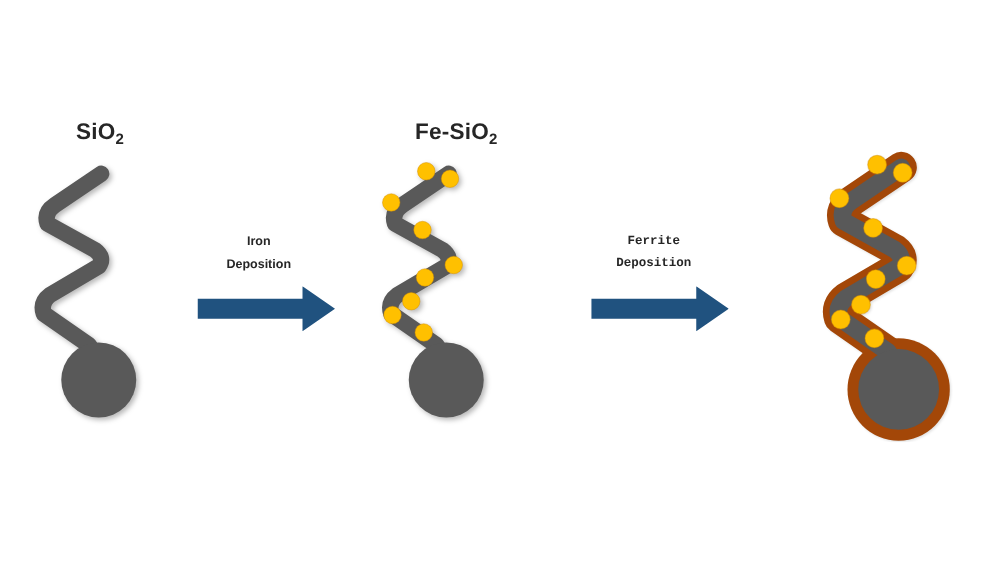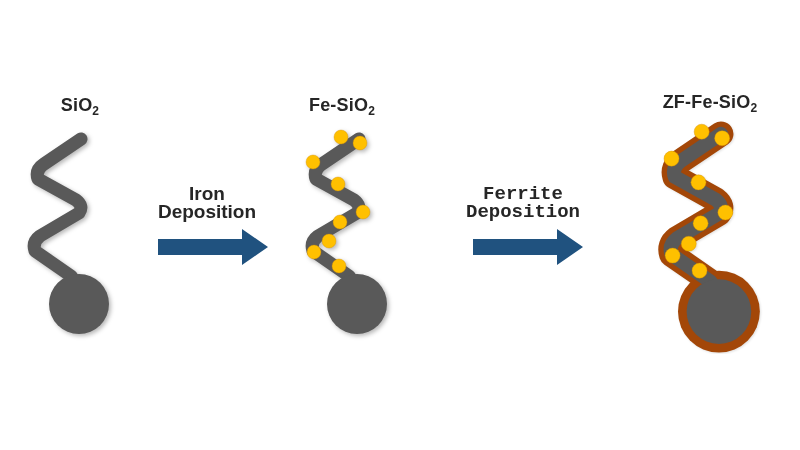--- a/index.html
+++ b/index.html
@@ -27,21 +27,21 @@
   .stage-label sub {
     font-size: 12px;
     font-weight: bold;
     vertical-align: -4px;
   }
   .arrow-label {
     position: absolute;
     width: 140px;
     text-align: center;
     font-weight: bold;
-    font-size: 19px;
+    font-size: 10px;
     line-height: 18px;
     color: var(--text, #262626);
   }
   svg.particle { position: absolute; overflow: visible; }
   svg.soft { filter: drop-shadow(2px 2.5px 2px rgba(0,0,0,0.28)); }
   svg.crisp { filter: drop-shadow(1px 1.5px 1px rgba(0,0,0,0.12)); }
   .tail {
     fill: none;
     stroke: var(--silica, #595959);
     stroke-width: 13;
@@ -74,21 +74,21 @@
   </svg>
 
   <div class="arrow-label" style="left:137px; top:185px;">
     <div>Iron</div>
     <div>Deposition</div>
   </div>
   <svg class="arrow" style="left:158px; top:229px;" width="110" height="36" viewBox="0 0 110 36">
     <polygon points="0,10 84,10 84,0 110,18 84,36 84,26 0,26"></polygon>
   </svg>
 
-  <div class="stage-label" style="left:277px; top:95px; width:130px;"><span>Fe-SiO</span><sub>2</sub></div>
+  <div class="stage-label" style="left:300px; top:95px; width:130px;"><span>Fe-SiO</span><sub>2</sub></div>
 
   <svg class="particle soft" style="left:293px; top:128px;" width="130" height="220" viewBox="0 0 130 220">
     <path class="tail" d="M 66 11 L 29 36 Q 20 42 23 51 L 61 72 Q 69 78 64 85 L 25 108 Q 17 114 20 123 L 56 148 L 63 158"></path>
     <circle class="head" cx="64" cy="176" r="30"></circle>
     <g>
       <circle class="dot" cx="48" cy="9" r="7"></circle>
       <circle class="dot" cx="67" cy="15" r="7"></circle>
       <circle class="dot" cx="20" cy="34" r="7"></circle>
       <circle class="dot" cx="45" cy="56" r="7"></circle>
       <circle class="dot" cx="70" cy="84" r="7"></circle>
@@ -100,21 +100,20 @@
   </svg>
 
   <div class="arrow-label" style="left:453px; top:185px;font-family:Liberation Mono, monospace;">
     <div>Ferrite</div>
     <div>Deposition</div>
   </div>
   <svg class="arrow" style="left:473px; top:229px;" width="110" height="36" viewBox="0 0 110 36">
     <polygon points="0,10 84,10 84,0 110,18 84,36 84,26 0,26"></polygon>
   </svg>
 
-  <div class="stage-label" style="left:640px; top:92px; width:140px;"><span>ZF-Fe-SiO</span><sub>2</sub></div>
 
   <svg class="particle crisp" style="left:650px; top:122px;" width="140" height="237" viewBox="0 0 130 220">
     <path class="tail-coat" d="M 66 11 L 29 36 Q 20 42 23 51 L 61 72 Q 69 78 64 85 L 25 108 Q 17 114 20 123 L 56 148 L 63 158"></path>
     <circle class="head-coat" cx="64" cy="176" r="38"></circle>
     <path class="tail" d="M 66 11 L 29 36 Q 20 42 23 51 L 61 72 Q 69 78 64 85 L 25 108 Q 17 114 20 123 L 56 148 L 63 158"></path>
     <circle class="head" cx="64" cy="176" r="30"></circle>
     <g>
       <circle class="dot" cx="48" cy="9" r="7"></circle>
       <circle class="dot" cx="67" cy="15" r="7"></circle>
       <circle class="dot" cx="20" cy="34" r="7"></circle>

